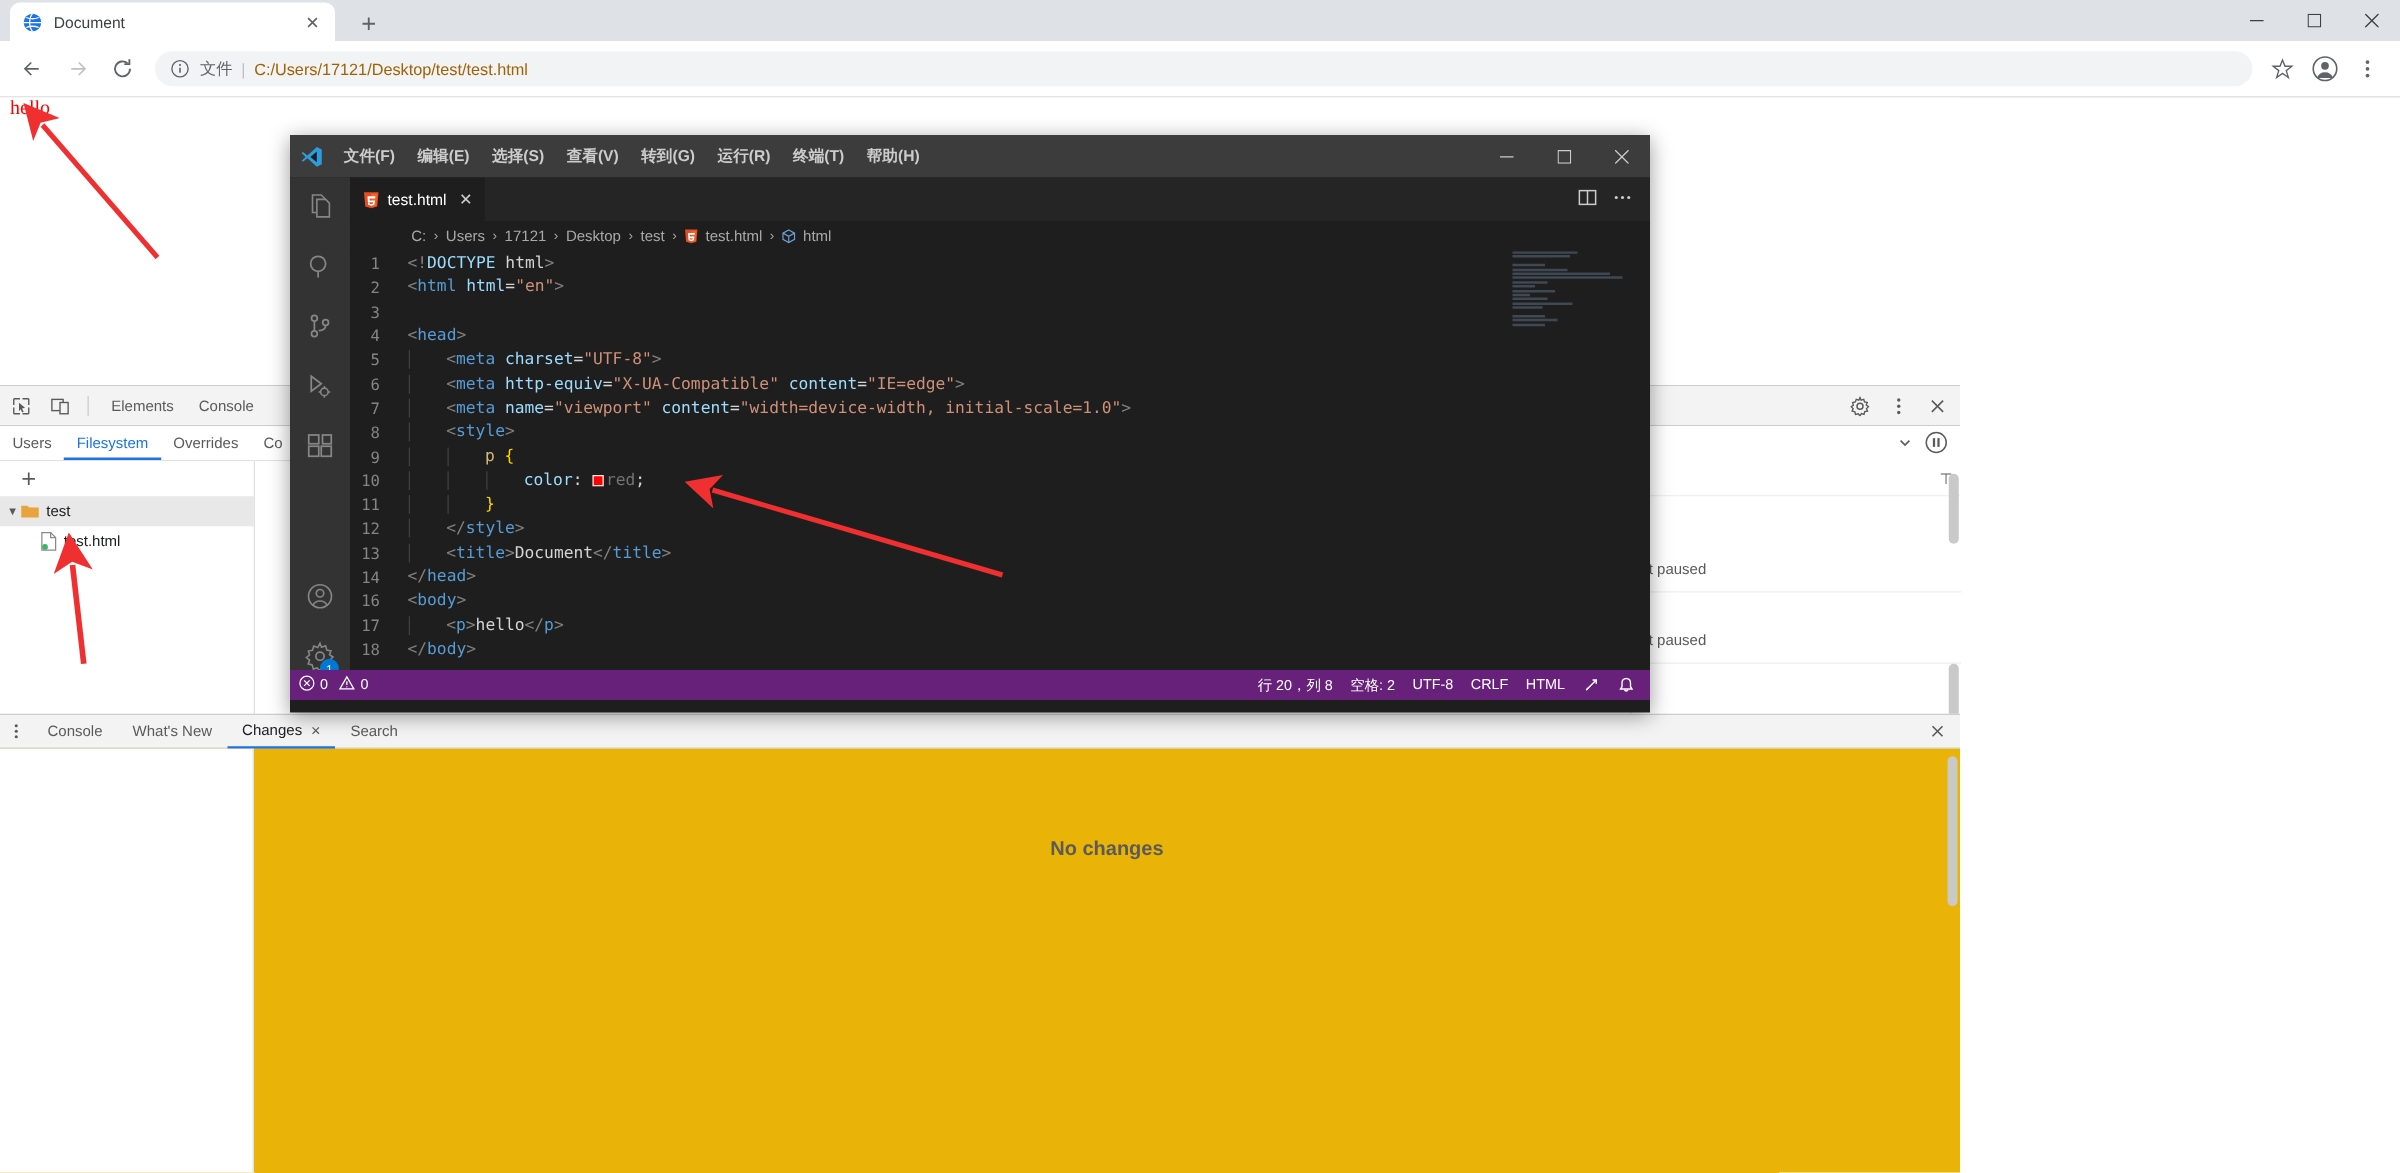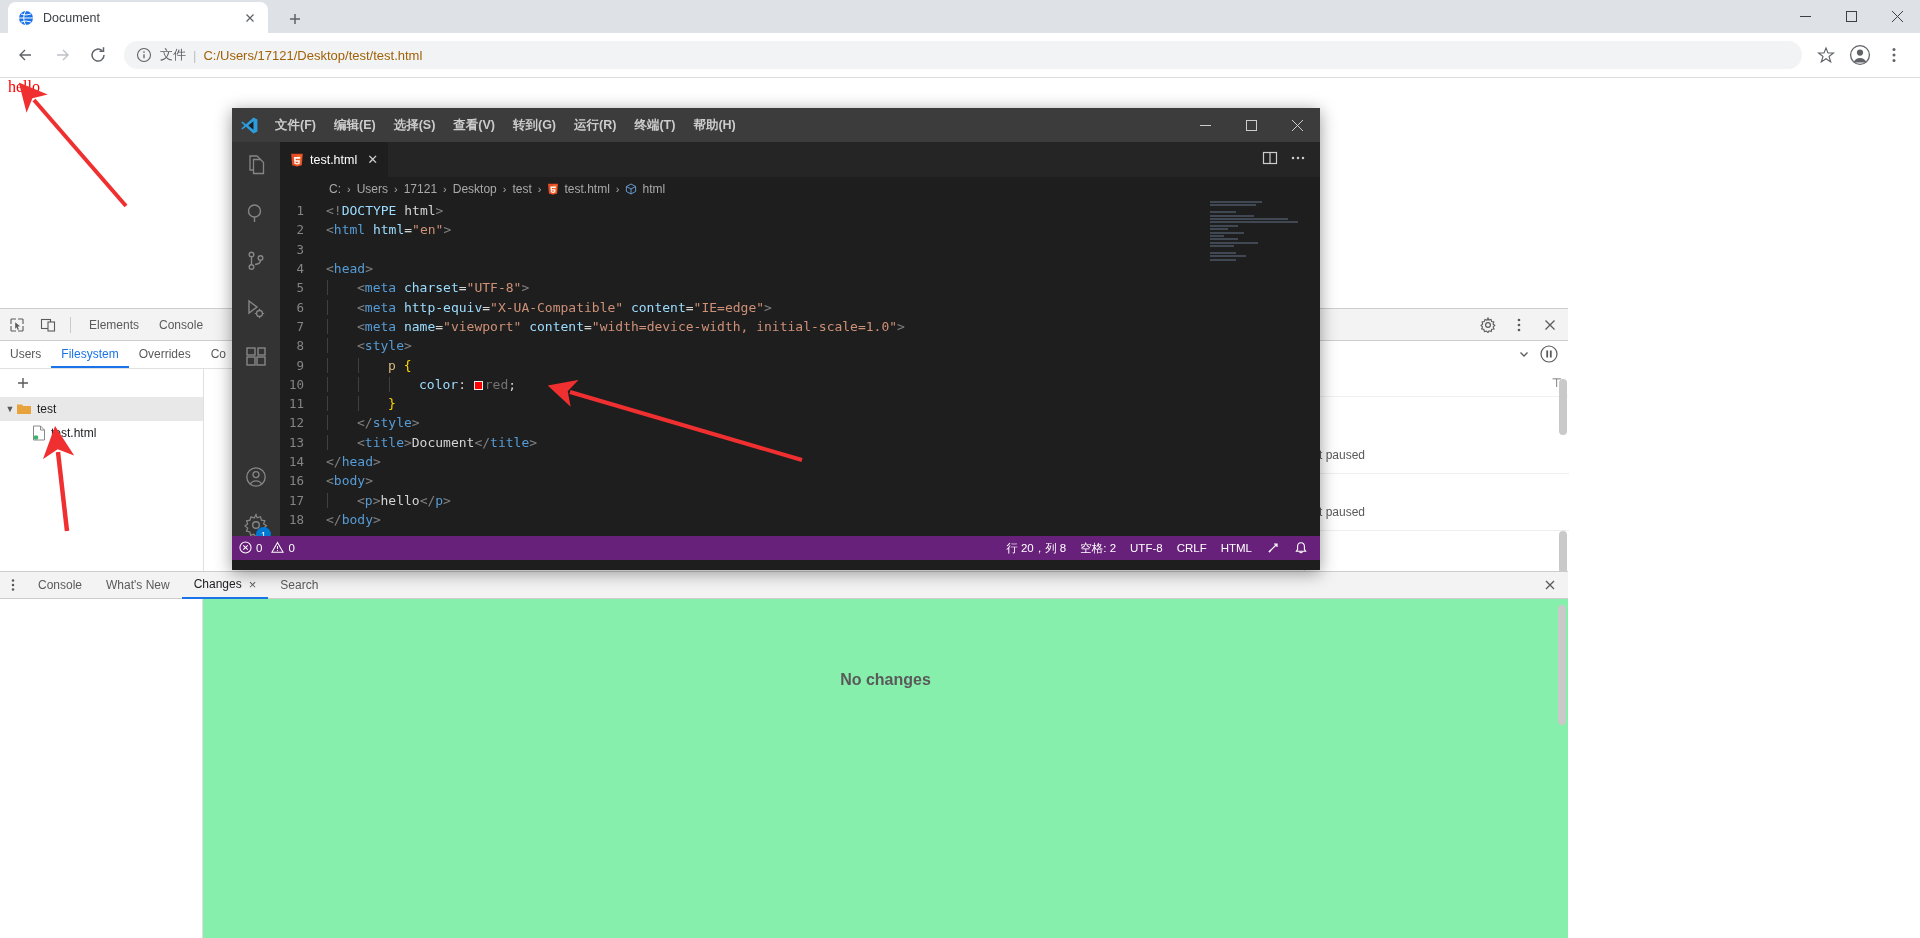--- a/index.html
+++ b/index.html
@@ -163,21 +163,21 @@
   .bt-tab {
     padding:0 12px; height:27px; line-height:27px; font-size:12px;
     color:#5a5a5a; white-space:nowrap; display:flex; align-items:center; flex:0 0 auto;
   }
   .bt-tab.active { color:#202124; border-bottom:2px solid #1a73e8; }
   .bt-tab-close {
     margin-left:7px; color:#5a5a5a; font-size:13px; line-height:1;
   }
   .dt-drawer {
     position:absolute; left:0; top:290px; width:1568px; height:340px;
-    background:#86efac;
+    background:#eab308;
   }
   .drawer-sidebar {
     position:absolute; left:0; top:0; width:203px; height:340px;
     background:#ffffff; border-right:1px solid #e0e0e0;
   }
   .no-changes {
     position:absolute; left:203px; top:0; width:1365px; height:340px;
     display:flex; align-items:flex-start; justify-content:center;
     padding-top:72px; font-size:16px; font-weight:bold; color:#5a5a5a;
   }

